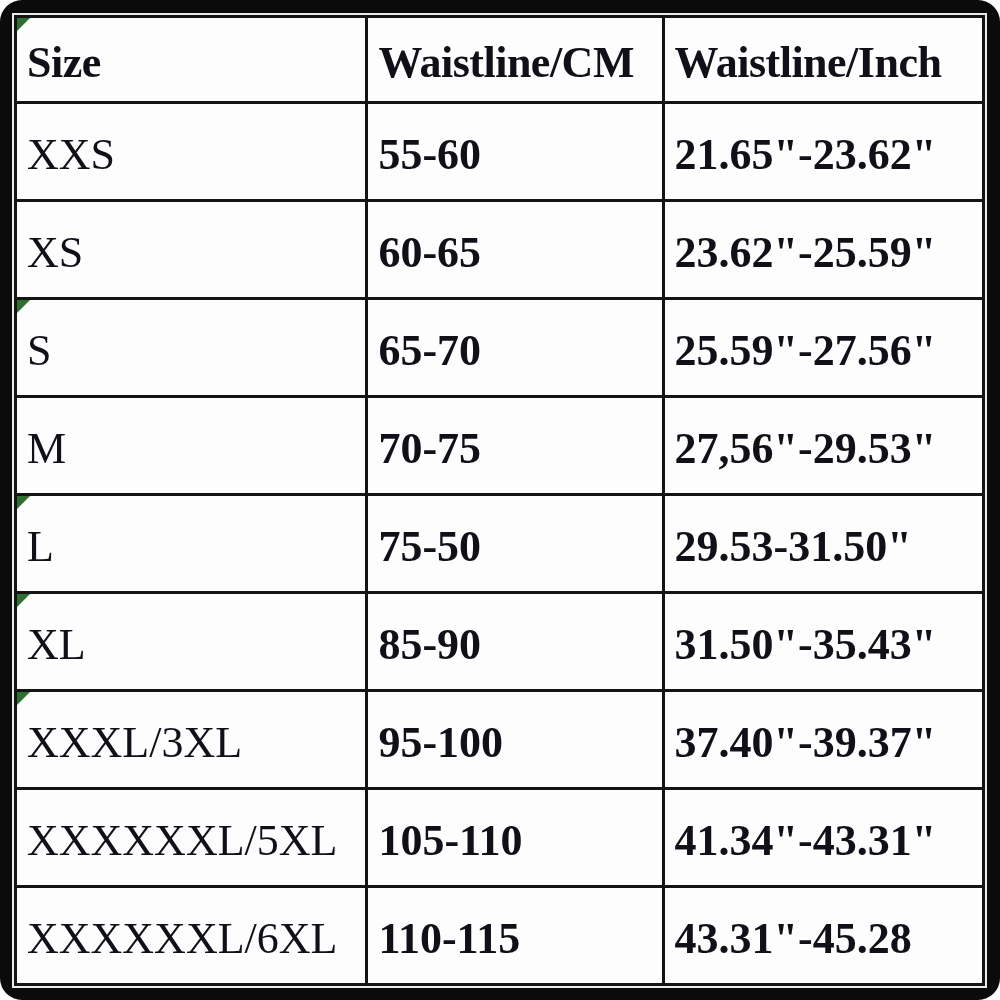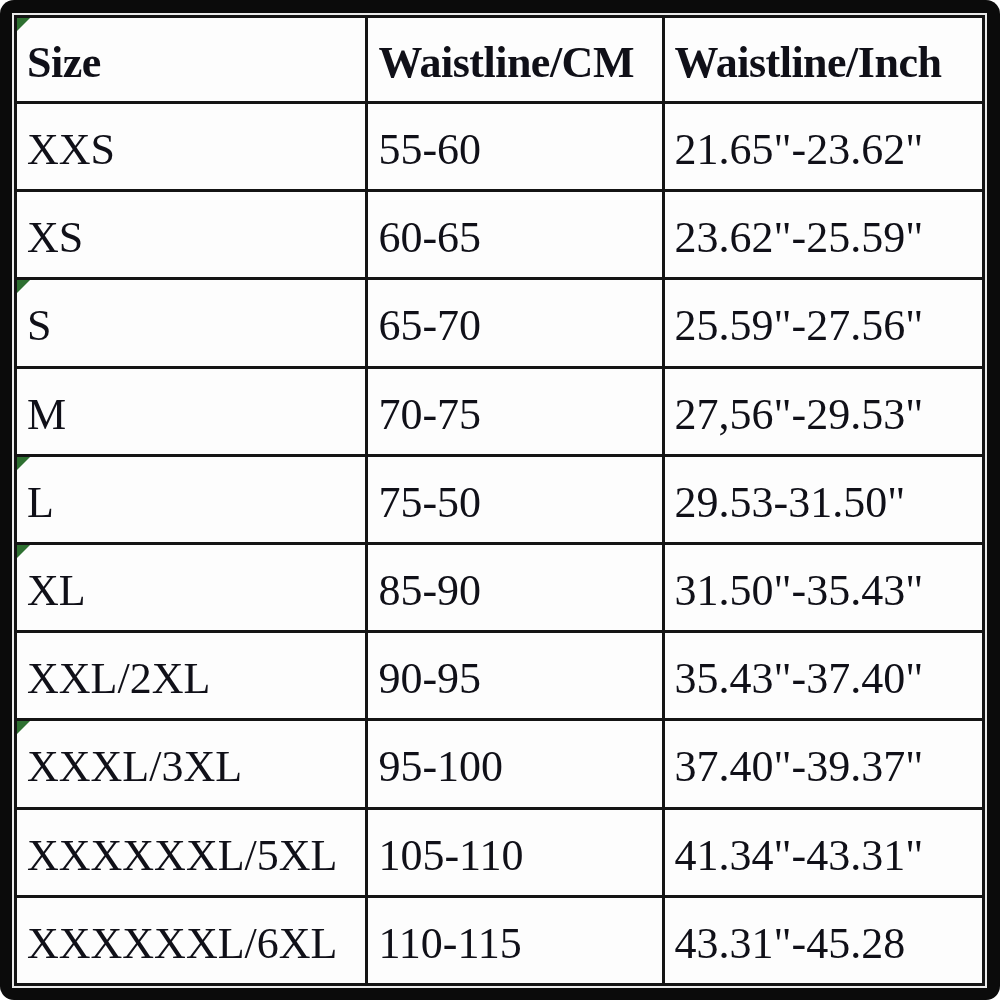--- a/index.html
+++ b/index.html
@@ -7,21 +7,21 @@
   body {
     width: 1000px; height: 1000px;
     position: relative;
     background: #ffffff;
     font-family: "Liberation Serif", "DejaVu Serif", serif;
     overflow: hidden;
   }
   .frame {
     position: absolute; inset: 0;
     background: var(--frame-color, #0b0b0b);
-    border-radius: 14px;
+    border-radius: 22px;
   }
   table.size-table {
     position: absolute;
     left: 14px; top: 15px;
     width: 971px; height: 971px;
     table-layout: fixed;
     border-collapse: collapse;
     background: var(--cell-bg, #fdfdfd);
     border: 3px solid #0a0a0a;
     outline: 2px solid #ebebeb;
@@ -33,21 +33,21 @@
     vertical-align: middle;
     padding: 6px 6px 0 10px;
     color: var(--text-color, #101018);
     white-space: nowrap;
     overflow: hidden;
     background: var(--cell-bg, #fdfdfd);
   }
   thead tr { height: 86px; }
   th { font-size: 44px; font-weight: 700; letter-spacing: -0.5px; }
   td.cell-size { font-size: 44px; font-weight: 400; }
-  td.cell-value { font-size: 44px; font-weight: 400; }
+  td.cell-value { font-size: 44px; font-weight: 700; }
   .col-size { width: 36.3%; }
   .col-cm   { width: 30.6%; }
   .col-inch { width: 33.1%; }
   .marker {
     position: absolute; top: 0; left: 0;
     width: 0; height: 0;
     border-top: 13px solid var(--marker-color, #2e7031);
     border-right: 13px solid transparent;
   }
 </style>
@@ -95,25 +95,20 @@
           <td class="col-size cell-size"><span class="marker"></span><span>L</span></td>
           <td class="col-cm cell-value"><span>75-50</span></td>
           <td class="col-inch cell-value"><span>29.53-31.50"</span></td>
         </tr>
         <tr>
           <td class="col-size cell-size"><span class="marker"></span><span>XL</span></td>
           <td class="col-cm cell-value"><span>85-90</span></td>
           <td class="col-inch cell-value"><span>31.50"-35.43"</span></td>
         </tr>
         <tr>
-          <td class="col-size cell-size"><span>XXL/2XL</span></td>
-          <td class="col-cm cell-value"><span>90-95</span></td>
-          <td class="col-inch cell-value"><span>35.43"-37.40"</span></td>
-        </tr>
-        <tr>
           <td class="col-size cell-size"><span class="marker"></span><span>XXXL/3XL</span></td>
           <td class="col-cm cell-value"><span>95-100</span></td>
           <td class="col-inch cell-value"><span>37.40"-39.37"</span></td>
         </tr>
         <tr>
           <td class="col-size cell-size"><span>XXXXXXL/5XL</span></td>
           <td class="col-cm cell-value"><span>105-110</span></td>
           <td class="col-inch cell-value"><span>41.34"-43.31"</span></td>
         </tr>
         <tr>

